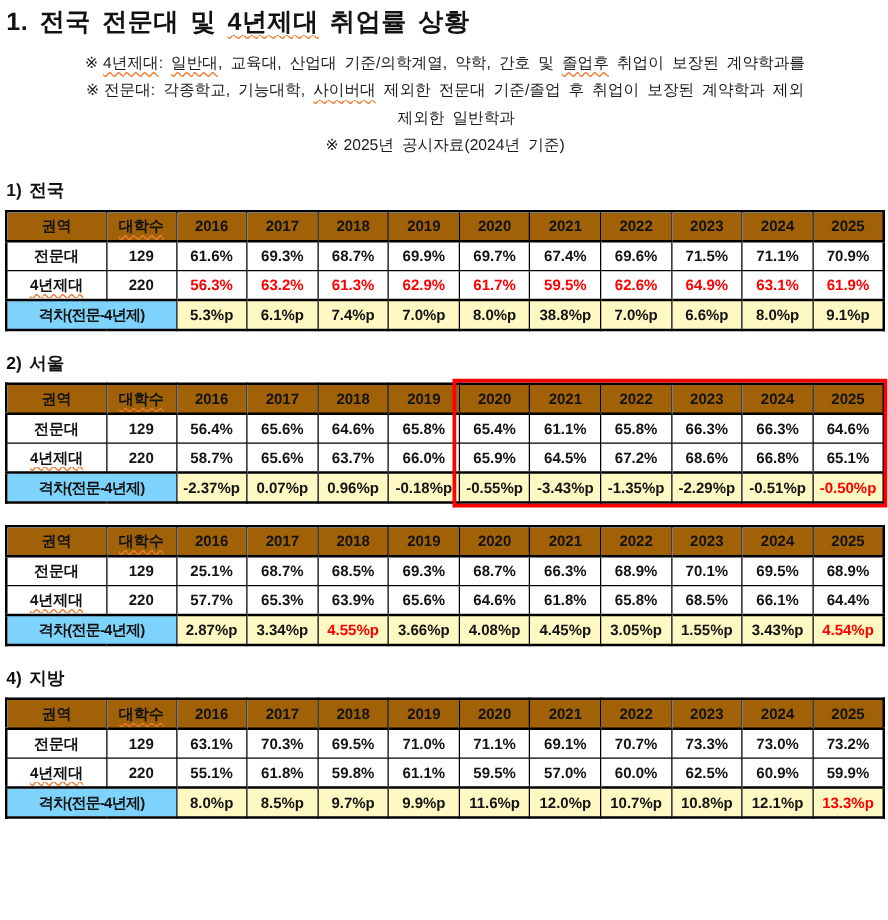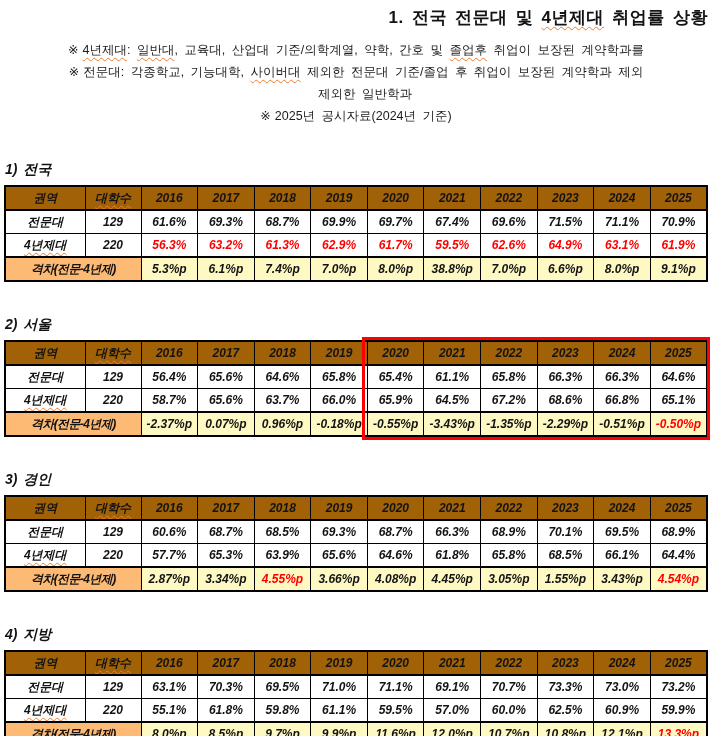--- a/index.html
+++ b/index.html
@@ -4,55 +4,55 @@
 <style>
   html,body{margin:0;padding:0;}
   body{
     width:710px;height:736px;box-sizing:border-box;
     background:#ffffff;color:#161616;
     font-family:"Liberation Sans","DejaVu Sans",sans-serif;
     padding:5px 2px 0 4px;overflow:hidden;
   }
   .doc{width:100%;height:100%;}
   h1.title{
-    font-size:17px;font-weight:bold;line-height:22px;
-    margin:2px 0 10px 1px;letter-spacing:0.5px;word-spacing:3px;color:#131313;text-align:right;
+    font-size:20px;font-weight:bold;line-height:22px;
+    margin:2px 0 10px 1px;letter-spacing:0.5px;word-spacing:3px;color:#131313;
   }
   .notes{font-size:12.5px;line-height:22px;word-spacing:3px;color:#1b1b1b;}
   .note-line{white-space:nowrap;text-align:center;}
   .note-line .marker{margin-right:4px;}
   .note-line.cont{padding-left:18px;}
   .sq{
     text-decoration-line:underline;
     text-decoration-style:wavy;
     text-decoration-color:#ed7d31;
     text-decoration-thickness:1px;
     text-underline-offset:3px;
   }
-  section.tbl-section{margin-top:34px;font-style:italic;}
+  section.tbl-section{margin-top:17px;}
   h2.sec-heading{
     font-size:14px;font-weight:bold;line-height:16px;
     margin:0 0 8px 1px;word-spacing:2px;color:#131313;
   }
   .twrap{position:relative;}
   table.emp{
     width:100%;table-layout:fixed;border-collapse:collapse;
     border:2px solid #000;
   }
   table.emp col.c-region{width:80px;}
   table.emp col.c-count{width:56px;}
   table.emp th,table.emp td{
     border:1px solid #000;height:22px;padding:0 1px;
     font-size:12px;font-weight:bold;text-align:center;
     white-space:nowrap;overflow:hidden;color:#131313;
   }
   table.emp thead th{background:#a16207;border-bottom:2px solid #000;}
   table.emp tr.gap-row td{border-top:2px solid #000;background:#fef9c3;}
   table.emp tr.gap-row td.gap-label{
-    background:#fdba74;font-size:12px;letter-spacing:-0.6px;
+    background:#7dd3fc;font-size:12px;letter-spacing:-0.6px;
   }
   table.emp td.red, table.emp tr.gap-row td.red{color:#ff0000;}
   .hlbox{
     position:absolute;border:3px solid #ff0000;
     pointer-events:none;z-index:5;
   }
 </style>
 </head>
 <body>
 
@@ -223,21 +223,20 @@
               <td>-0.51%p</td>
               <td class="red">-0.50%p</td>
             </tr>
           </tbody>
         </table>
         <div class="hlbox" style="inset: -3px -2px -3px 358px; border-color: rgb(255, 0, 0);"></div>
       </div>
   </section>
 
   <section class="tbl-section">
-    <h2 class="sec-heading">3) 경인</h2>
     <div class="twrap">
         <table class="emp">
           <colgroup>
             <col class="c-region">
             <col class="c-count">
             <col>
             <col>
             <col>
             <col>
             <col>
@@ -260,21 +259,21 @@
               <th>2022</th>
               <th>2023</th>
               <th>2024</th>
               <th>2025</th>
             </tr>
           </thead>
           <tbody>
             <tr>
               <td>전문대</td>
               <td>129</td>
-              <td>60.6%</td>
+              <td>25.1%</td>
               <td>68.7%</td>
               <td>68.5%</td>
               <td>69.3%</td>
               <td>68.7%</td>
               <td>66.3%</td>
               <td>68.9%</td>
               <td>70.1%</td>
               <td>69.5%</td>
               <td>68.9%</td>
             </tr>

